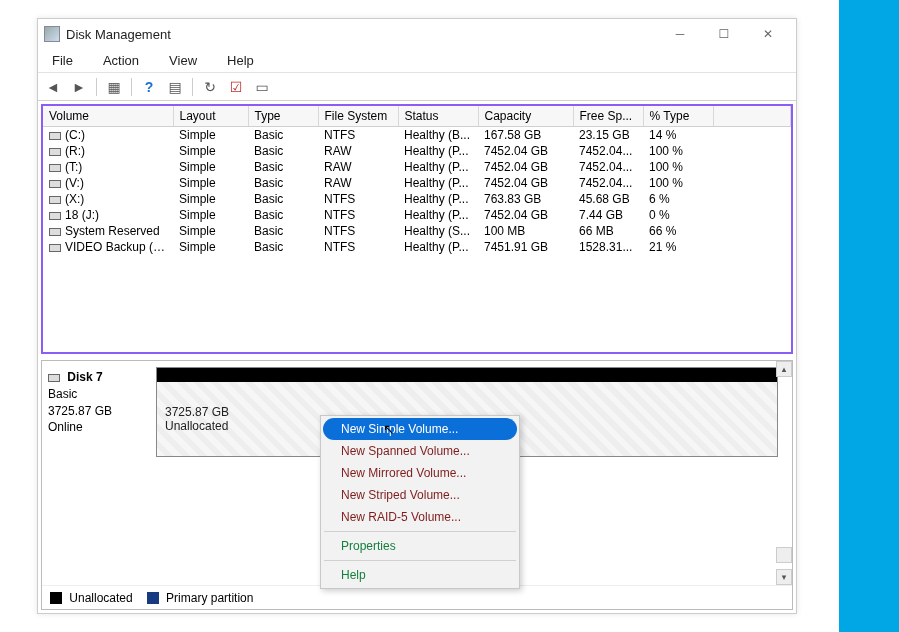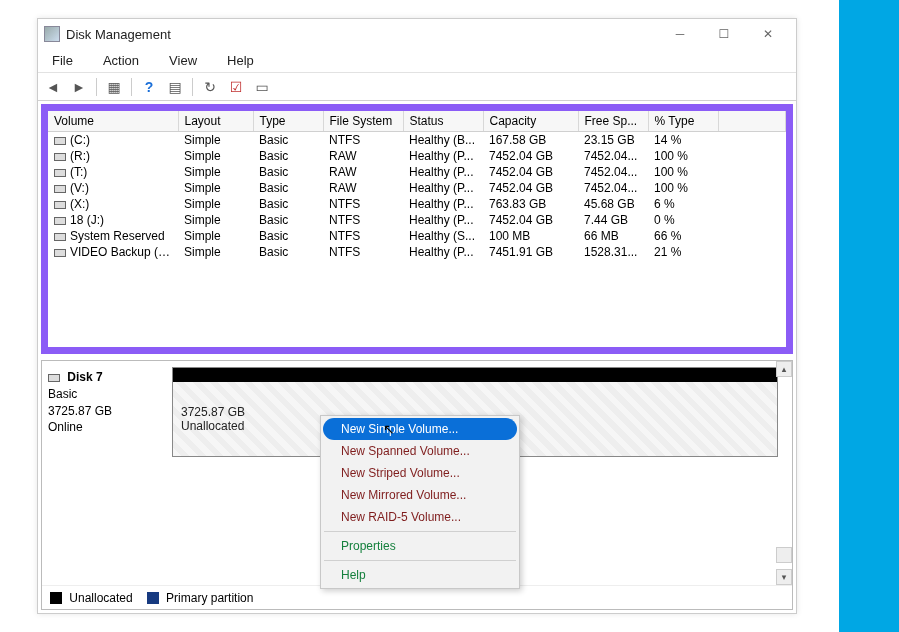--- a/index.html
+++ b/index.html
@@ -71,21 +71,21 @@
   }
   .tb-sep { width:1px; height:18px; background:#ccc; margin:0 2px; }
   .tb-btn {
     width: 22px; height: 22px;
     display: flex; align-items:center; justify-content:center;
     border: 1px solid transparent;
     font-size: 14px;
     color: #555;
   }
   .table-wrap {
-    border: 7px solid #8b5cf6;
+    border: 2px solid #8b5cf6;
     margin: 3px 3px 0 3px;
     flex: 0 0 250px;
     position: relative;
     overflow: hidden;
     background: #fff;
   }
   table {
     width: 100%;
     border-collapse: collapse;
     table-layout: fixed;
@@ -118,21 +118,21 @@
     margin: 6px 3px 3px 3px;
     border: 1px solid #bbb;
     position: relative;
     overflow: hidden;
     background: #fff;
   }
   .disk-row {
     display: flex;
     align-items: stretch;
     padding: 6px 14px 6px 6px;
-    gap: 24px;
+    gap: 8px;
   }
   .disk-label {
     width: 100px;
     font-size: 12px;
     line-height: 1.4;
     padding-top: 2px;
   }
   .disk-label .dname { font-weight: bold; }
   .disk-graphic {
     flex: 1;
@@ -392,22 +392,22 @@
         <span class="swatch" style="background:#173a80"></span>
         <span>Primary partition</span>
       </span>
     </div>
   </div>
 </div>
 
 <div class="context-menu">
   <div class="cm-item highlight">New Simple Volume...</div>
   <div class="cm-item disabled">New Spanned Volume...</div>
+  <div class="cm-item disabled">New Mirrored Volume...</div>
   <div class="cm-item disabled">New Striped Volume...</div>
-  <div class="cm-item disabled">New Mirrored Volume...</div>
   <div class="cm-item disabled">New RAID-5 Volume...</div>
   <div class="cm-sep"></div>
   <div class="cm-item">Properties</div>
   <div class="cm-sep"></div>
   <div class="cm-item">Help</div>
 </div>
 
 <div class="cursor-icon">↖</div>
 
 </body></html>

